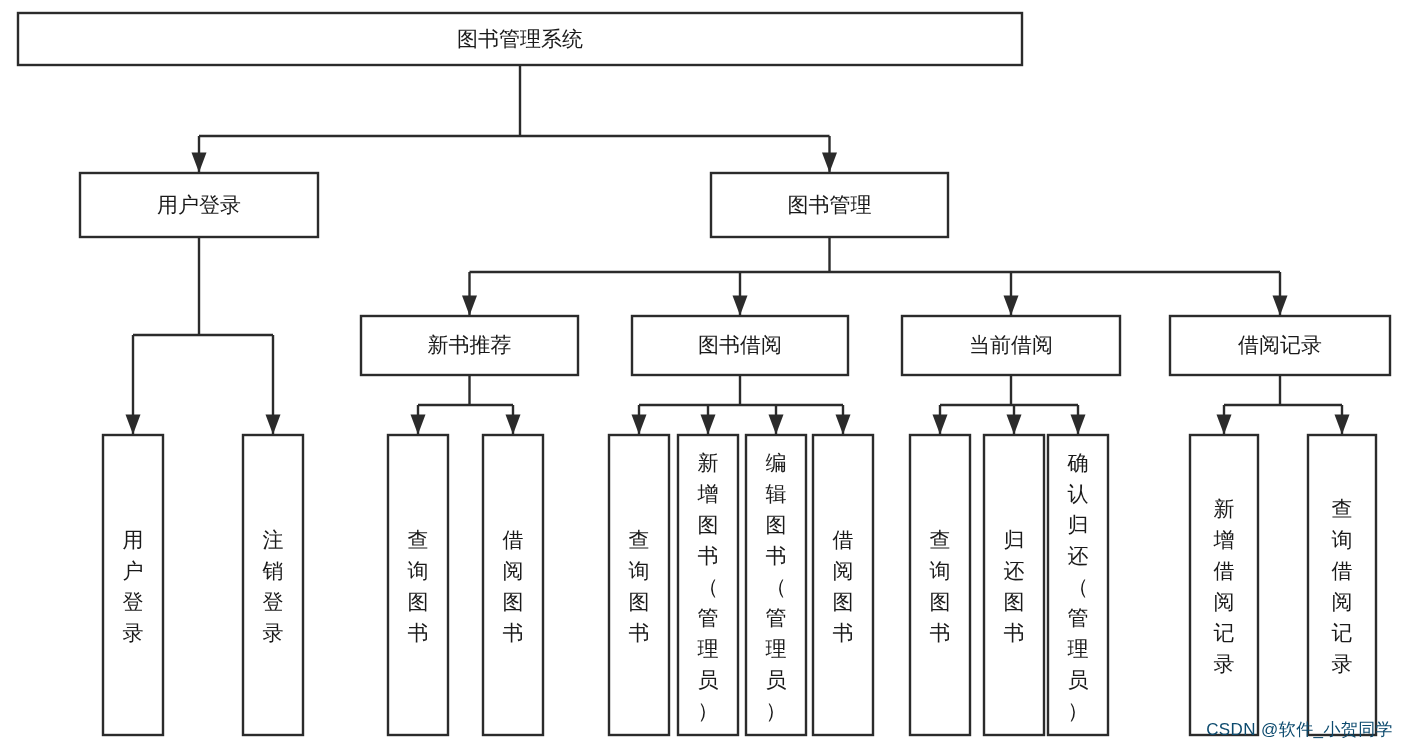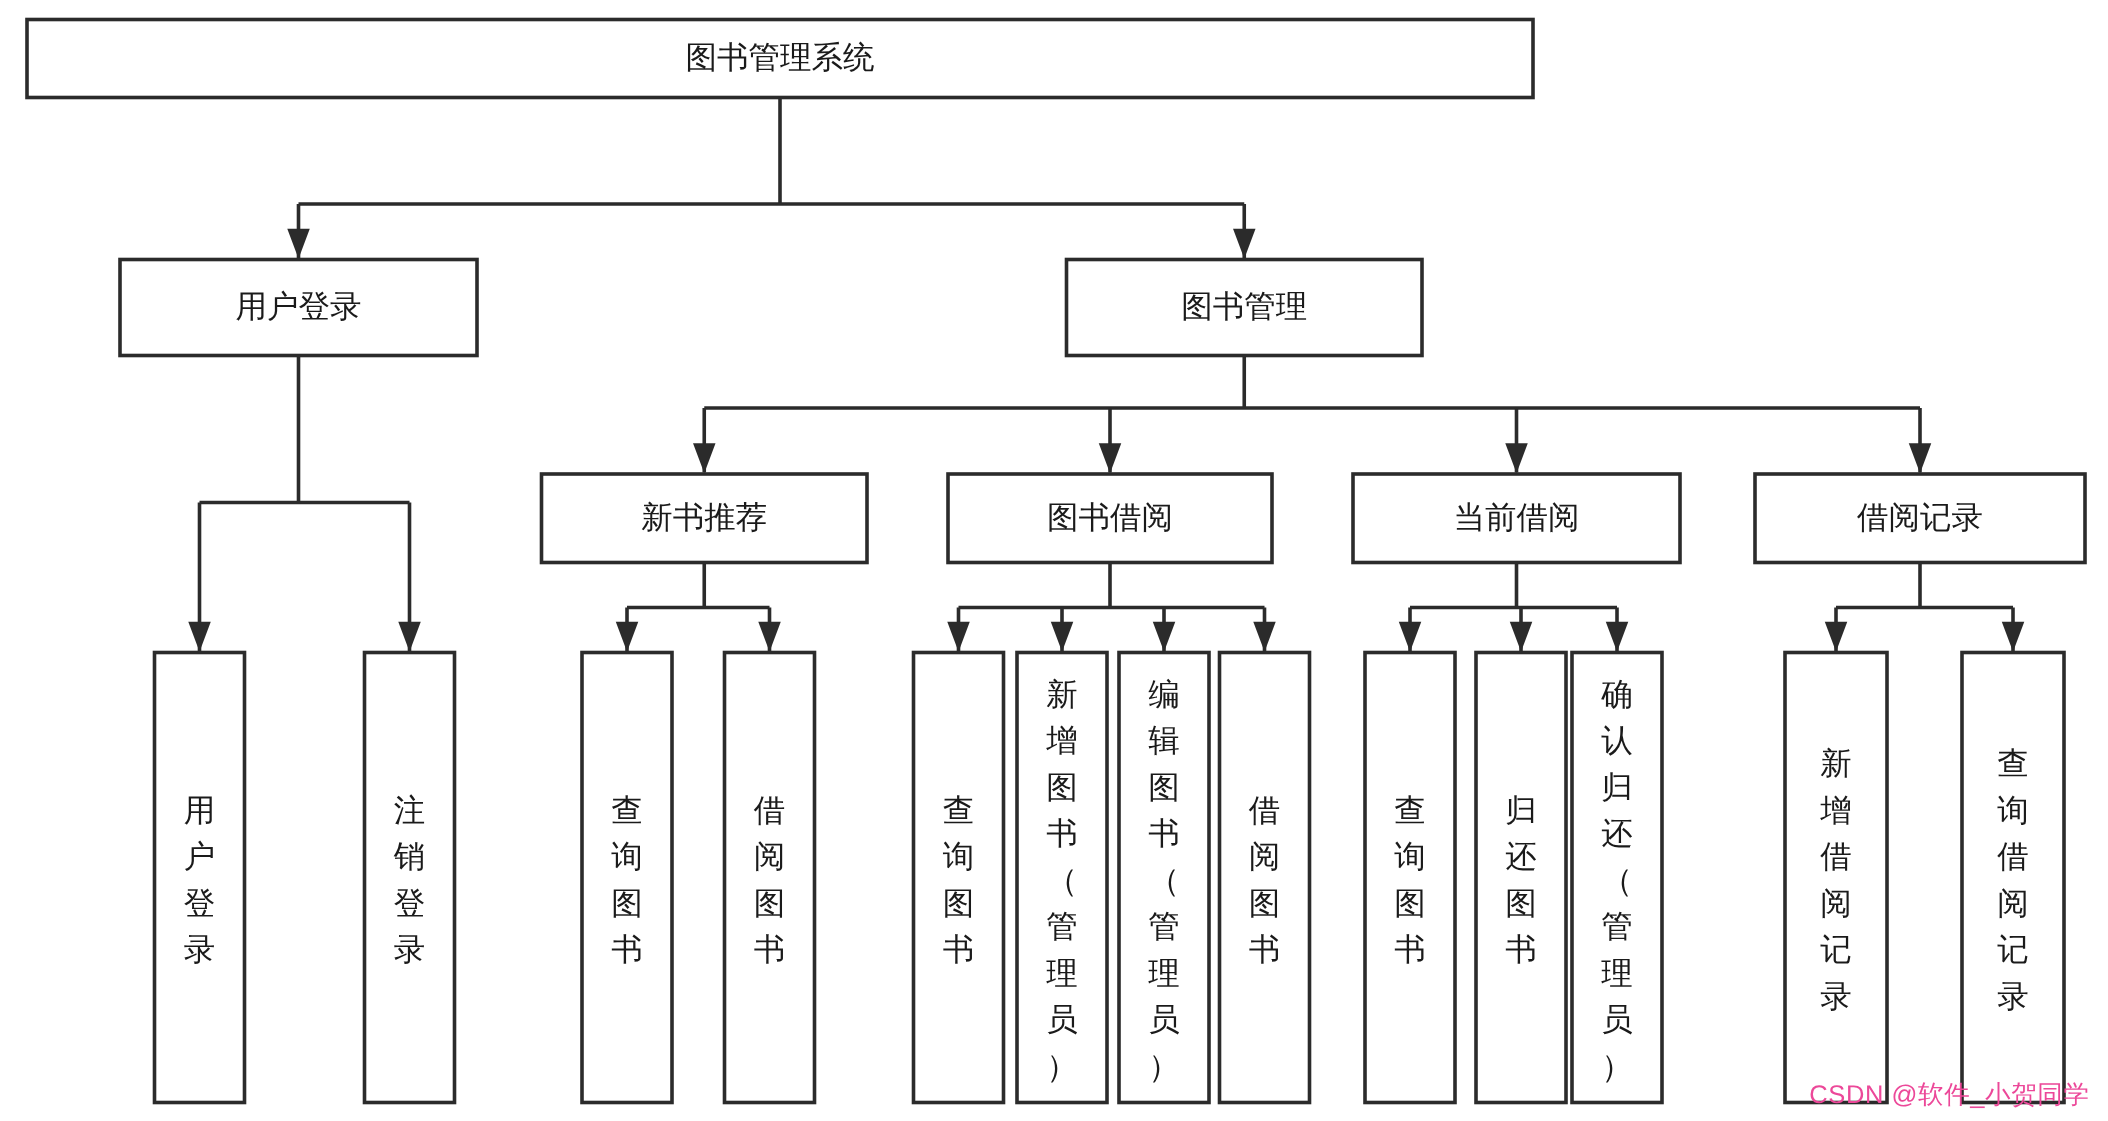--- a/index.html
+++ b/index.html
@@ -53,21 +53,21 @@
     font-family: "Liberation Sans", "DejaVu Sans", sans-serif;
     font-size: 21px;
     text-anchor: middle;
   }
   .watermark {
     position: absolute;
     right: 12px;
     bottom: 6px;
     font-family: "Liberation Sans", "DejaVu Sans", sans-serif;
     font-size: 17px;
-    color: #ec4899;
+    color: #0c4a6e;
     letter-spacing: 0.4px;
     white-space: nowrap;
     pointer-events: none;
   }
 </style>
 </head>
 <body>
 
 <div id="diagram-root">
 

